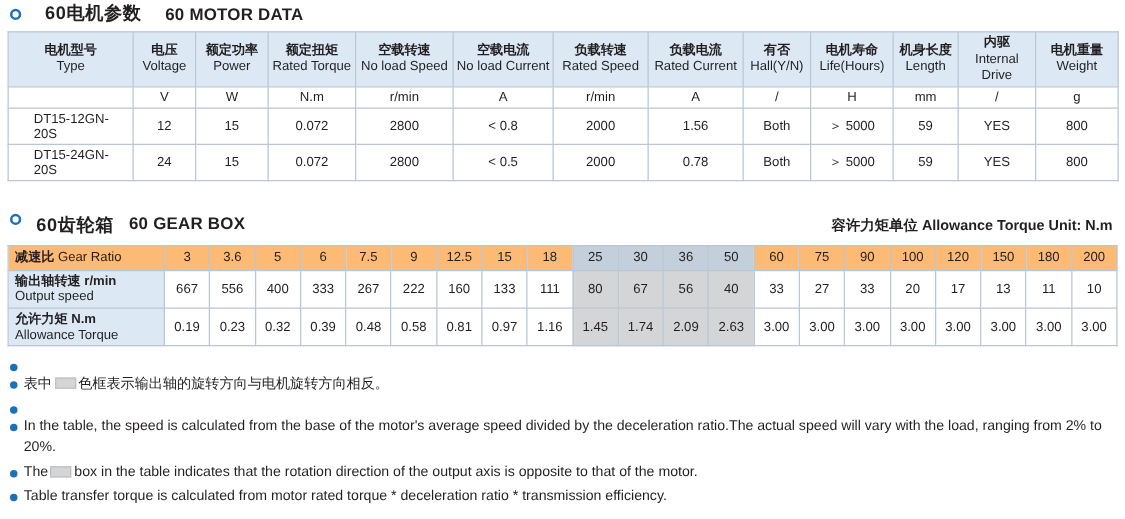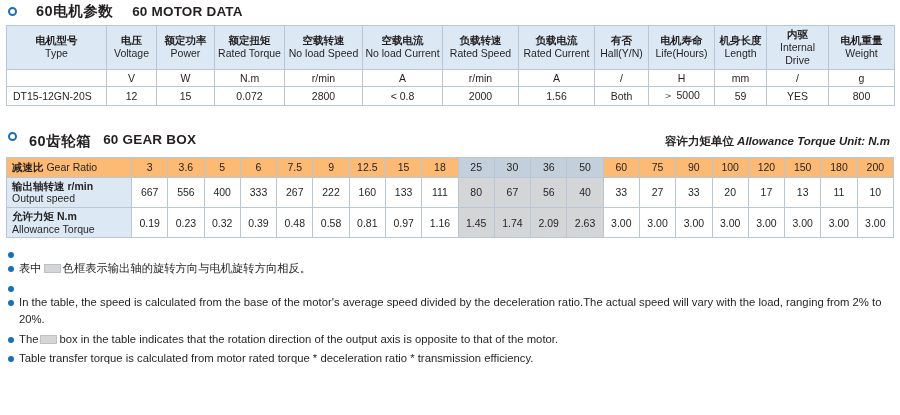--- a/index.html
+++ b/index.html
@@ -36,21 +36,21 @@
 
   .sec-head-row {
     display: flex;
     align-items: center;
     justify-content: space-between;
     padding: 4px 0 6px 2px;
   }
   .sec-head-row .left { display: flex; gap: 12px; }
   .unit-note { font-size: 11.5px; font-weight: bold; padding-right: 4px; }
   .unit-note .cn { font-weight: bold; }
-  .unit-note .en { font-weight: bold; font-style: italic; }
+  .unit-note .en { font-weight: bold; }
 
   
   table {
     border-collapse: collapse;
     width: 100%;
     table-layout: fixed;
   }
   table td, table th {
     border: 1px solid #b9c6d4;
     text-align: center;
@@ -68,21 +68,21 @@
     font-size: 10.5px;
   }
   #motor-table thead th.hdr .cn { display: block; font-weight: bold; }
   #motor-table thead th.hdr .en { display: block; font-weight: normal; }
   #motor-table tr.unit-row td {
     background: #ffffff;
     height: 17px;
     font-size: 10.5px;
   }
   #motor-table tbody td { height: 19px; }
-  #motor-table td.model { text-align: left; padding-left: 6px; }
+  #motor-table td.model { text-align: left; padding-left: 20px; }
 
   
   #gear-table td { height: 20px; }
   #gear-table .rowhead {
     background: #dce9f5;
     text-align: left;
     padding-left: 5px;
     line-height: 1.2;
     font-size: 10.5px;
   }
@@ -220,20 +220,35 @@
     <tbody>
       <tr>
         <td class="model">DT15-12GN-20S</td>
         <td>12</td>
         <td>15</td>
         <td>0.072</td>
         <td>2800</td>
         <td>&lt; 0.8</td>
         <td>2000</td>
         <td>1.56</td>
+        <td>Both</td>
+        <td>＞ 5000</td>
+        <td>59</td>
+        <td>YES</td>
+        <td>800</td>
+      </tr>
+      <tr>
+        <td class="model">DT15-24GN-20S</td>
+        <td>24</td>
+        <td>15</td>
+        <td>0.072</td>
+        <td>2800</td>
+        <td>&lt; 0.5</td>
+        <td>2000</td>
+        <td>0.78</td>
         <td>Both</td>
         <td>＞ 5000</td>
         <td>59</td>
         <td>YES</td>
         <td>800</td>
       </tr>
     </tbody>
   </table>
 
   <div class="sec-head-row" style="margin-top:22px;">

